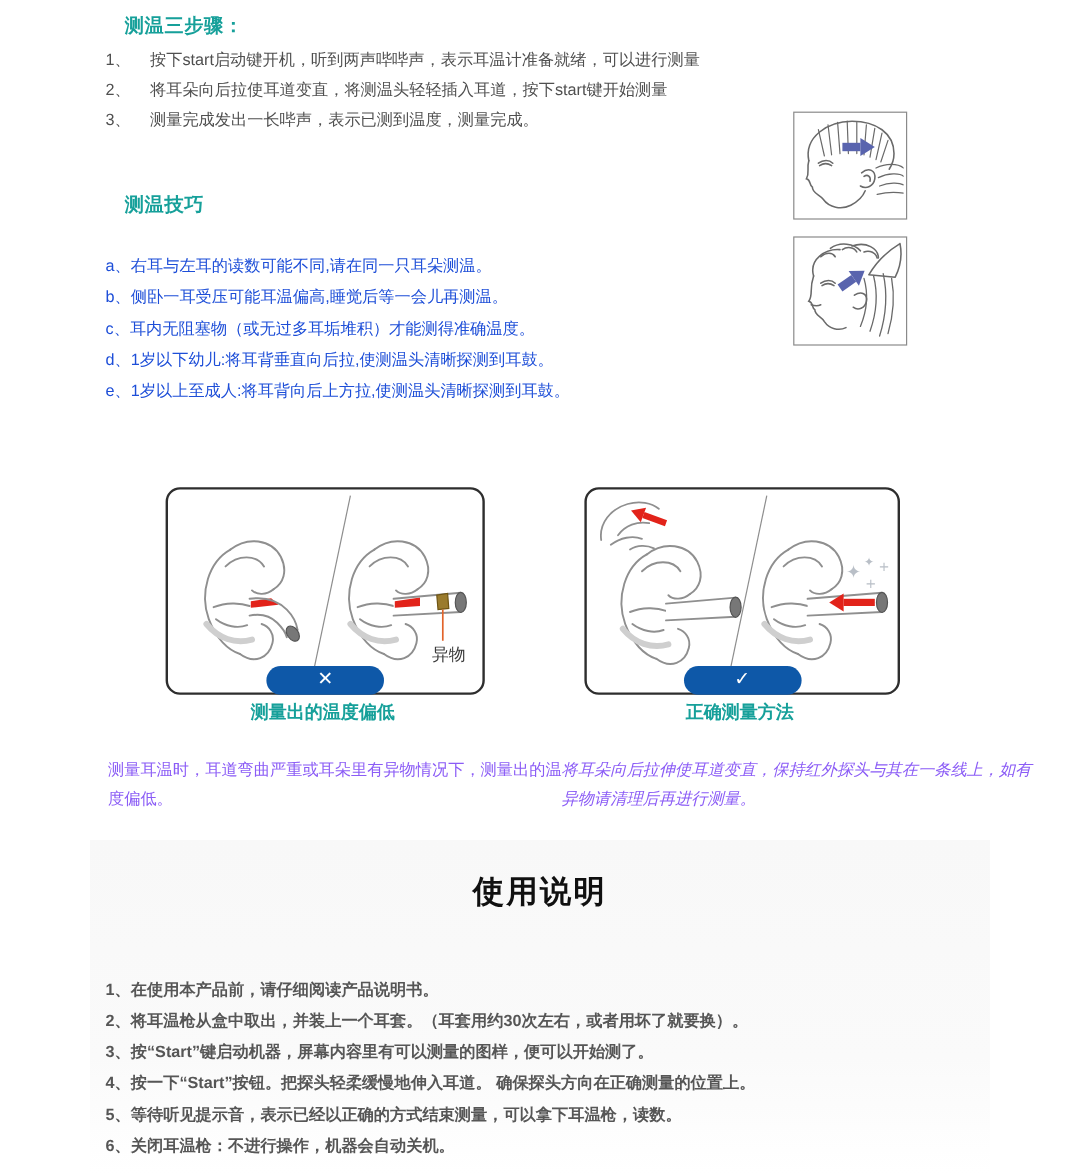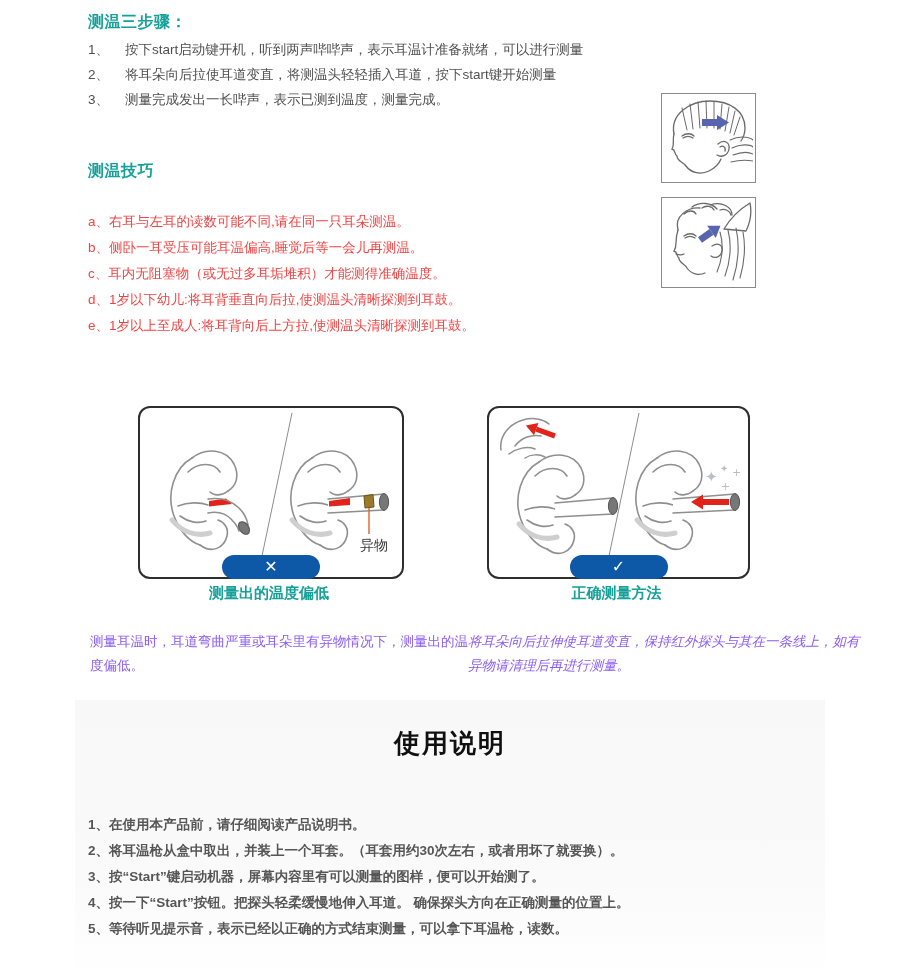--- a/index.html
+++ b/index.html
@@ -1,25 +1,25 @@
 <!DOCTYPE html>
 <html><head>
 <meta charset="utf-8">
 <style>
   html,body{margin:0;padding:0;background:#ffffff;}
   .page{
     position:relative;width:900px;height:978px;background:#fff;overflow:hidden;
     font-family:"Liberation Sans","DejaVu Sans",sans-serif;
   }
-  .teal-h{position:absolute;font-size:16px;font-weight:bold;color:#16a09a;letter-spacing:.5px;}
+  .teal-h{position:absolute;font-size:16px;font-weight:bold;color:#16a09a;letter-spacing:.5px;margin-left:16px;}
   .steps{position:absolute;left:88px;top:37px;width:570px;}
   .steps .row{display:flex;height:25px;align-items:center;font-size:13.5px;color:#4f4f4f;}
   .steps .num{width:37px;flex:0 0 37px;}
   .tips{position:absolute;left:88px;top:209px;width:560px;}
-  .tips .row{height:26px;line-height:26px;font-size:13.5px;color:#ef4444;}
+  .tips .row{height:26px;line-height:26px;font-size:13.5px;color:#1d4ed8;}
   .headfig{position:absolute;left:661px;width:93px;background:#fff;border:1px solid #8a8a8a;}
   .figbox{position:absolute;top:406px;height:169px;border:2px solid #2e2e2e;border-radius:12px;background:#fff;}
   .figbox svg{position:absolute;}
   .pill{
     position:absolute;left:50%;bottom:-2px;transform:translateX(-50%);
     width:98px;height:24px;border-radius:13px;background:#0e58a8;color:#fff;
     display:flex;align-items:center;justify-content:center;
     font-size:16px;font-weight:bold;line-height:1;
   }
   .caption{position:absolute;top:584px;text-align:center;font-size:15px;font-weight:bold;color:#16a09a;}
@@ -224,16 +224,17 @@
   <div class="para" style="left:468px;width:404px;font-style:italic;">将耳朵向后拉伸使耳道变直，保持红外探头与其在一条线上，如有异物请清理后再进行测量。</div>
 
   <div class="gray-sec">
     <h1 class="usage-h">使用说明</h1>
     <div class="usage">
       <div class="row">1、在使用本产品前，请仔细阅读产品说明书。</div>
       <div class="row">2、将耳温枪从盒中取出，并装上一个耳套。（耳套用约30次左右，或者用坏了就要换）。</div>
       <div class="row">3、按“Start”键启动机器，屏幕内容里有可以测量的图样，便可以开始测了。</div>
       <div class="row">4、按一下“Start”按钮。把探头轻柔缓慢地伸入耳道。 确保探头方向在正确测量的位置上。</div>
       <div class="row">5、等待听见提示音，表示已经以正确的方式结束测量，可以拿下耳温枪，读数。</div>
+      <div class="row">6、关闭耳温枪：不进行操作，机器会自动关机。</div>
     </div>
   </div>
 
 </div>
 
 </body></html>

